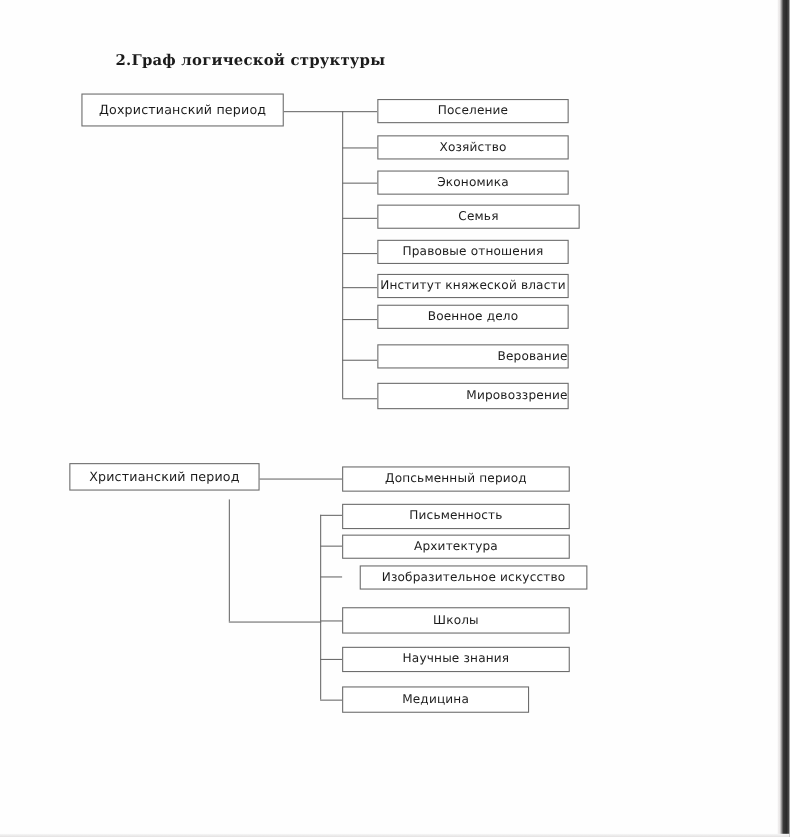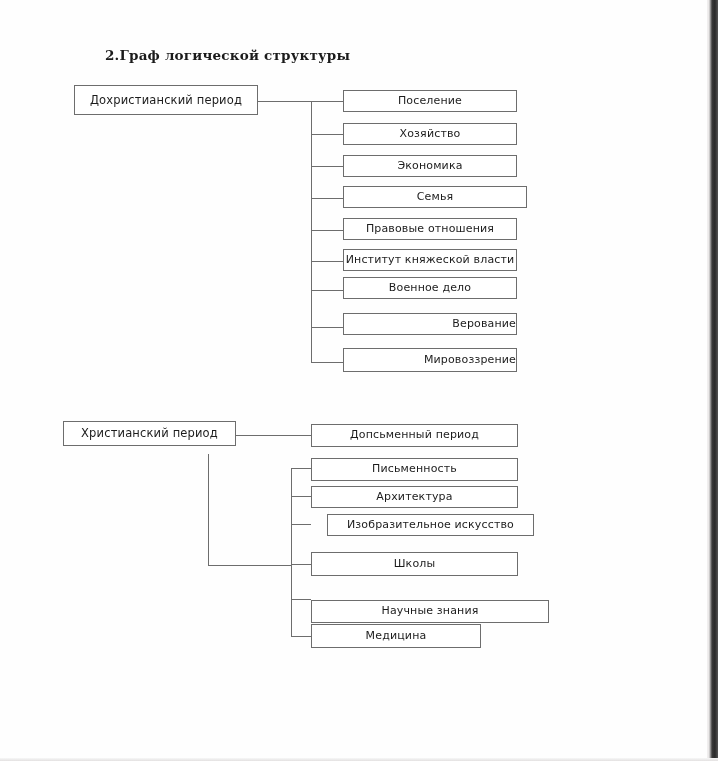--- a/index.html
+++ b/index.html
@@ -150,21 +150,21 @@
   </div>
   <div class="node center" style="left:311px; top:486px; width:207px; height:22px;">
     <span>Архитектура</span>
   </div>
   <div class="node center" style="left:311px; top:514px; width:207px; height:22px;margin-left:16px;">
     <span>Изобразительное  искусство</span>
   </div>
   <div class="node center" style="left:311px; top:552px; width:207px; height:24px;">
     <span>Школы</span>
   </div>
-  <div class="node center" style="left:311px; top:588px; width:238px; height:23px;margin-top:12px;">
+  <div class="node center" style="left:311px; top:588px; width:207px; height:23px;">
     <span>Научные знания</span>
   </div>
   <div class="node center" style="left:311px; top:624px; width:170px; height:24px;">
     <span>Медицина</span>
   </div>
 
   <div id="right-edge-strip"></div>
   <div id="bottom-edge-strip"></div>
 
 </div>

